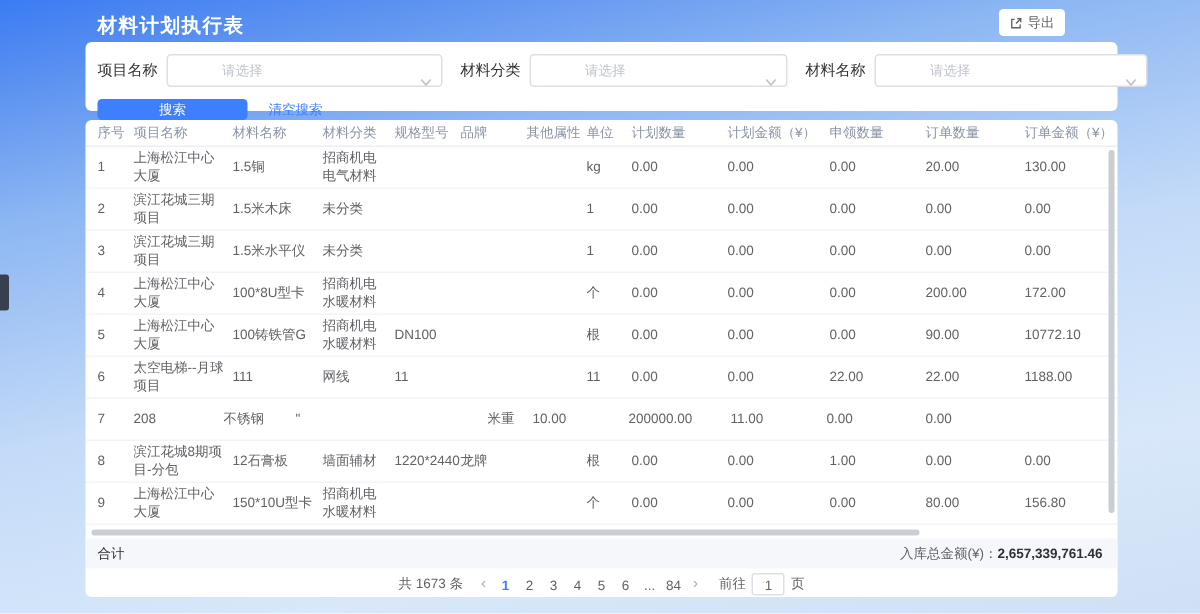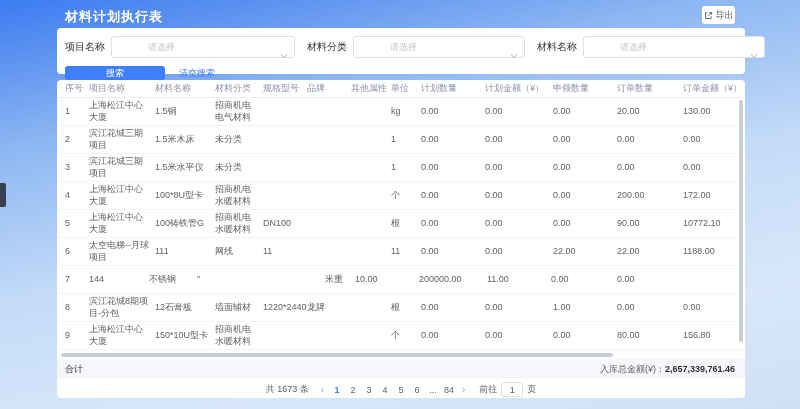--- a/index.html
+++ b/index.html
@@ -3,21 +3,21 @@
 <meta charset="utf-8">
 <style>
   * { margin:0; padding:0; box-sizing:border-box; }
   html,body { width:800px; height:409px; overflow:hidden; }
   body {
     font-family:"Liberation Sans","DejaVu Sans",sans-serif;
     background:linear-gradient(168deg,#3b7cf3 0%,#5b91f0 10%,#8db7f3 26%,#c3daf8 52%,#d8e8fa 78%,#cfe0f5 100%);
     position:relative; color:#606266;
   }
   .page-title { position:absolute; left:65px; top:8px; font-size:13px; font-weight:bold; color:#ffffff; letter-spacing:1px; }
-  .export-btn { position:absolute; left:702px; top:6px; width:33px; height:18px; background:#ffffff; border:none; border-radius:3px;
+  .export-btn { position:absolute; left:666px; top:6px; width:44px; height:18px; background:#ffffff; border:none; border-radius:3px;
     font-size:9px; color:#606266; display:flex; align-items:center; justify-content:center; gap:3px; cursor:pointer; font-family:inherit; }
   .sidebar-handle { position:absolute; left:0; top:183px; width:6px; height:24px; background:#38404f; border-radius:0 2px 2px 0; }
 
   .filter-card { position:absolute; left:57px; top:28px; width:688px; height:46px; background:#ffffff; border-radius:4px; }
   .filter-row { position:absolute; left:8px; top:8px; right:8px; display:flex; align-items:center; }
   .filter-group { display:flex; align-items:center; }
   .filter-label { font-size:10px; color:#303133; white-space:nowrap; margin-right:6px; }
   .filter-select { position:relative; height:22px; border:1px solid #dcdfe6; border-radius:3px; background:#fff;
     display:flex; align-items:center; padding:0 18px 0 8px; cursor:pointer; }
   .filter-placeholder { font-size:9px; color:#c0c4cc;margin-left:28px; }
@@ -205,21 +205,21 @@
         <span class="td" style="width: 40px; flex: 0 0 40px;"></span>
         <span class="td" style="width: 30px; flex: 0 0 30px;">11</span>
         <span class="td" style="width: 64px; flex: 0 0 64px;">0.00</span>
         <span class="td" style="width: 68px; flex: 0 0 68px;">0.00</span>
         <span class="td" style="width: 64px; flex: 0 0 64px;">22.00</span>
         <span class="td" style="width: 66px; flex: 0 0 66px;">22.00</span>
         <span class="td" style="width: 58px; flex: 0 0 58px;">1188.00</span>
       </div>
       <div class="trow">
         <span class="td" style="width: 24px; flex: 0 0 24px;">7</span>
-        <span class="td" style="width: 60px; flex: 0 0 60px;">144</span>
+        <span class="td" style="width: 60px; flex: 0 0 60px;">208</span>
         <span class="td" style="width: 48px; flex: 0 0 48px;">不锈钢</span>
         <span class="td" style="width: 44px; flex: 0 0 44px;">"</span>
         <span class="td" style="width: 44px; flex: 0 0 44px;"></span>
         <span class="td" style="width: 40px; flex: 0 0 40px;"></span>
         <span class="td" style="width: 30px; flex: 0 0 30px;">米重</span>
         <span class="td" style="width: 64px; flex: 0 0 64px;">10.00</span>
         <span class="td" style="width: 68px; flex: 0 0 68px;">200000.00</span>
         <span class="td" style="width: 64px; flex: 0 0 64px;">11.00</span>
         <span class="td" style="width: 66px; flex: 0 0 66px;">0.00</span>
         <span class="td" style="width: 58px; flex: 0 0 58px;">0.00</span>

